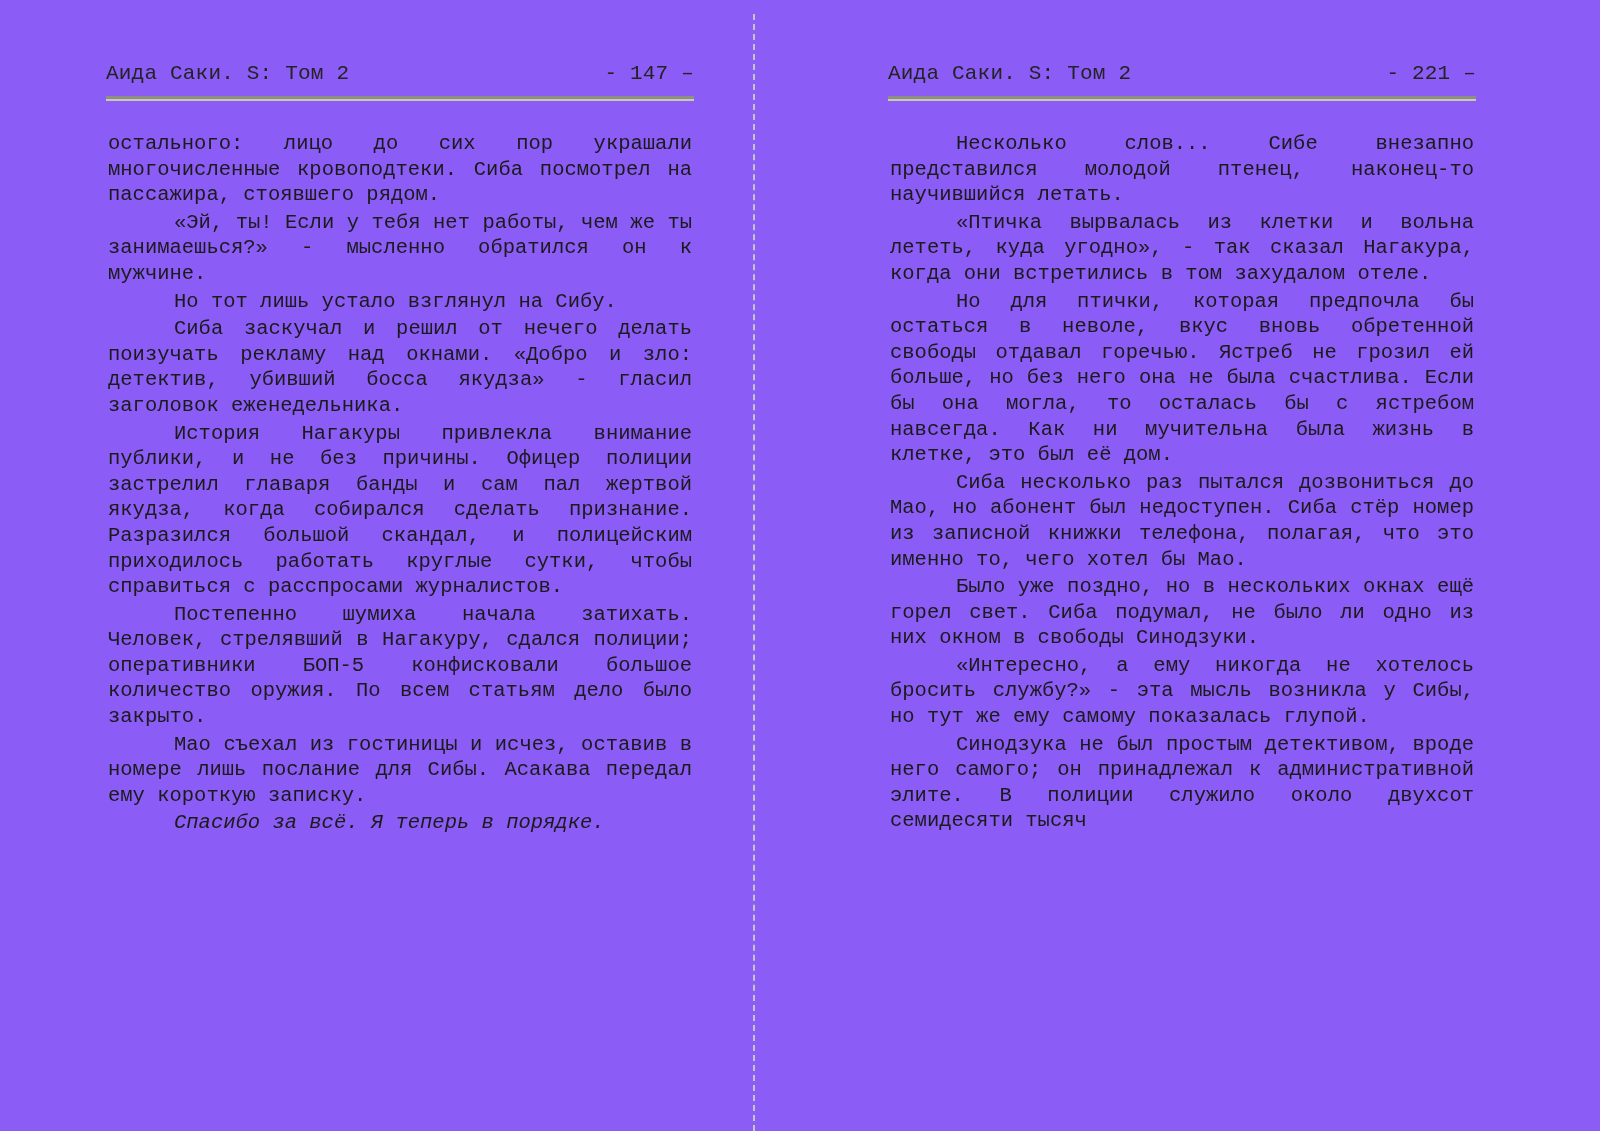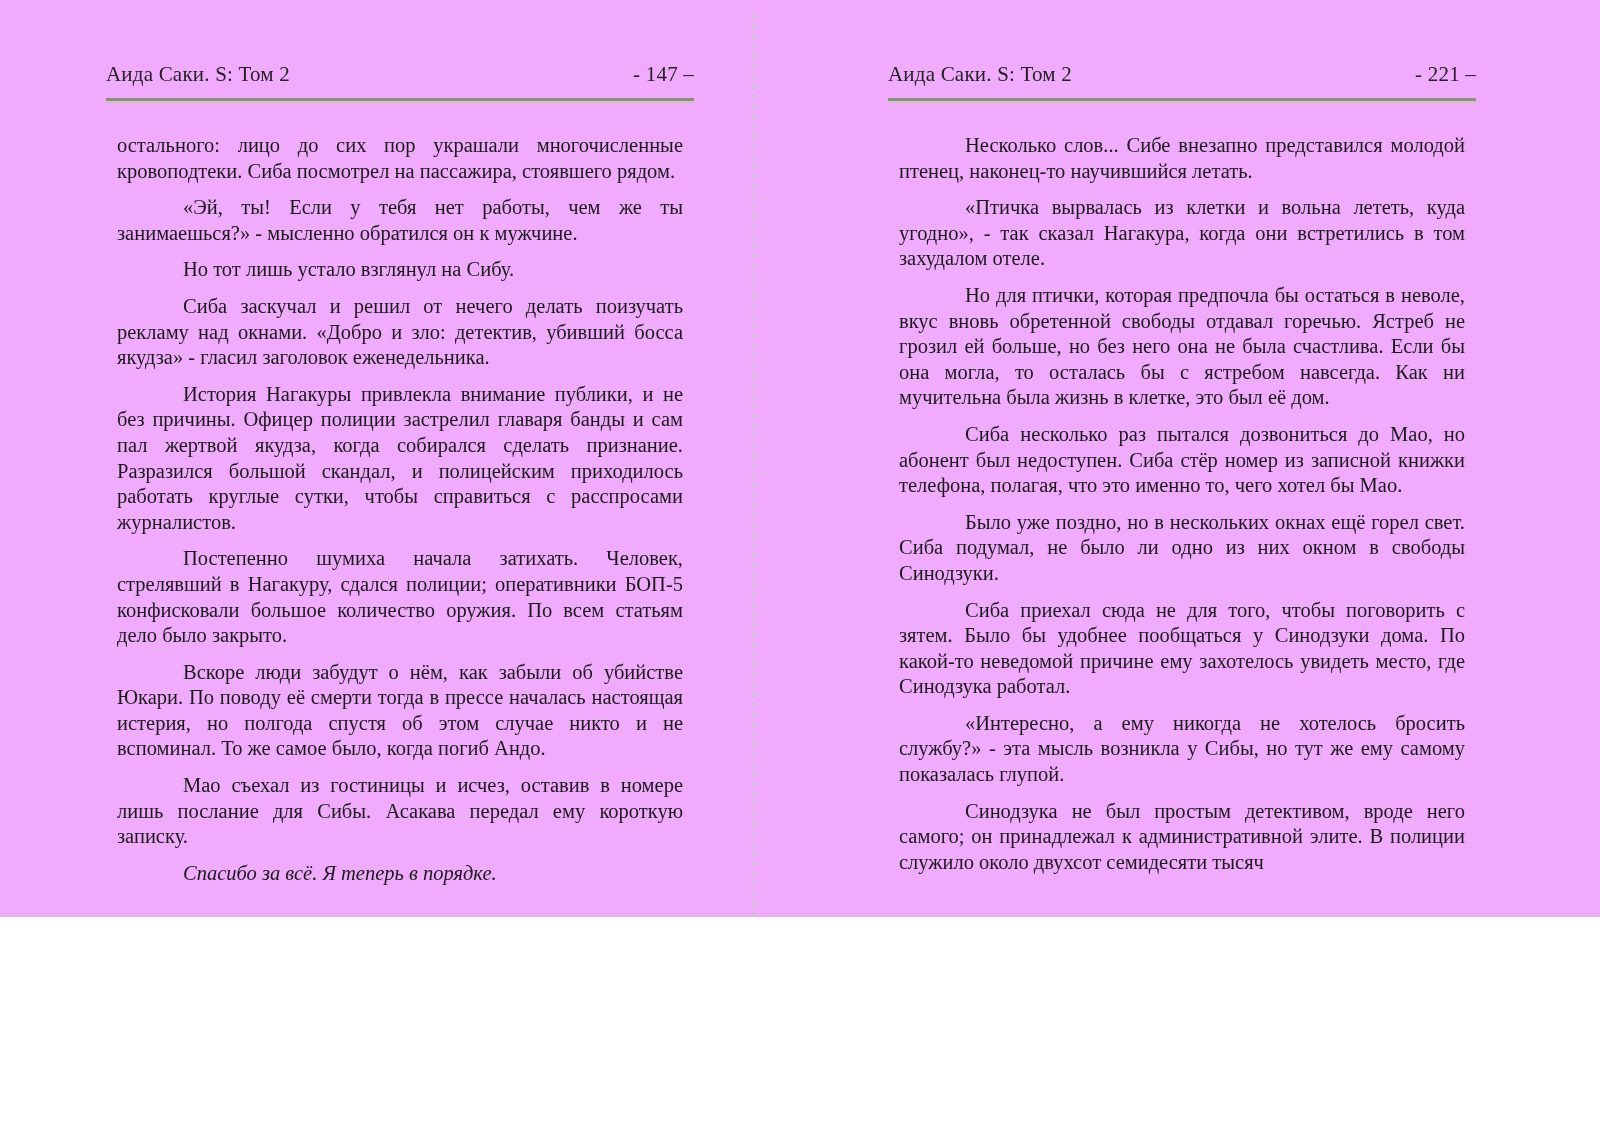--- a/index.html
+++ b/index.html
@@ -3,23 +3,23 @@
 <meta charset="utf-8">
 <style>
   html, body {
     margin: 0;
     padding: 0;
     background: #ffffff;
   }
   #canvas {
     position: relative;
     width: 1600px;
-    height: 917px;
-    background: #f0abfc;
-    font-family: Liberation Serif, serif;
+    height: 1131px;
+    background: #8b5cf6;
+    font-family: Liberation Mono, monospace;
     color: #1b1b1b;
     overflow: hidden;
   }
   .page {
     position: absolute;
     top: 62px;
     width: 588px;
   }
   .page-left  { left: 106px; }
   .page-right { left: 888px; }
@@ -39,21 +39,21 @@
     border-bottom: 2px solid #c9c9b5;
   }
   .page-body {
     margin-top: 30px;
     font-size: 20.5px;
     line-height: 25.6px;
     text-align: justify;
     text-align-last: left;
   }
   .page-body p {
-    margin: 11px;
+    margin: 2px;
     padding: 0;
     text-indent: 66px;
   }
   .page-body p.no-indent { text-indent: 0; }
   .page-body p.italic { font-style: italic; }
 
   .page-divider {
     position: absolute;
     left: 753px;
     top: 14px;
@@ -73,39 +73,37 @@
       <span>- 147 –</span>
     </div>
     <div class="header-rule"></div>
     <div class="page-body">
       <p class="no-indent">остального: лицо до сих пор украшали многочисленные кровоподтеки. Сиба посмотрел на пассажира, стоявшего рядом.</p>
       <p>«Эй, ты! Если у тебя нет работы, чем же ты занимаешься?» - мысленно обратился он к мужчине.</p>
       <p>Но тот лишь устало взглянул на Сибу.</p>
       <p>Сиба заскучал и решил от нечего делать поизучать рекламу над окнами. «Добро и зло: детектив, убивший босса якудза» - гласил заголовок еженедельника.</p>
       <p>История Нагакуры привлекла внимание публики, и не без причины. Офицер полиции застрелил главаря банды и сам пал жертвой якудза, когда собирался сделать признание. Разразился большой скандал, и полицейским приходилось работать круглые сутки, чтобы справиться с расспросами журналистов.</p>
       <p>Постепенно шумиха начала затихать. Человек, стрелявший в Нагакуру, сдался полиции; оперативники БОП-5 конфисковали большое количество оружия. По всем статьям дело было закрыто.</p>
-      <p>Вскоре люди забудут о нём, как забыли об убийстве Юкари. По поводу её смерти тогда в прессе началась настоящая истерия, но полгода спустя об этом случае никто и не вспоминал. То же самое было, когда погиб Андо.</p>
       <p>Мао съехал из гостиницы и исчез, оставив в номере лишь послание для Сибы. Асакава передал ему короткую записку.</p>
       <p class="italic">Спасибо за всё. Я теперь в порядке.</p>
     </div>
   </div>
 
   <div class="page-divider"></div>
 
   <div class="page page-right">
     <div class="running-header">
       <span>Аида Саки. S: Том 2</span>
       <span>- 221 –</span>
     </div>
     <div class="header-rule"></div>
     <div class="page-body">
       <p>Несколько слов... Сибе внезапно представился молодой птенец, наконец-то научившийся летать.</p>
       <p>«Птичка вырвалась из клетки и вольна лететь, куда угодно», - так сказал Нагакура, когда они встретились в том захудалом отеле.</p>
       <p>Но для птички, которая предпочла бы остаться в неволе, вкус вновь обретенной свободы отдавал горечью. Ястреб не грозил ей больше, но без него она не была счастлива. Если бы она могла, то осталась бы с ястребом навсегда. Как ни мучительна была жизнь в клетке, это был её дом.</p>
       <p>Сиба несколько раз пытался дозвониться до Мао, но абонент был недоступен. Сиба стёр номер из записной книжки телефона, полагая, что это именно то, чего хотел бы Мао.</p>
       <p>Было уже поздно, но в нескольких окнах ещё горел свет. Сиба подумал, не было ли одно из них окном в свободы Синодзуки.</p>
-      <p>Сиба приехал сюда не для того, чтобы поговорить с зятем. Было бы удобнее пообщаться у Синодзуки дома. По какой-то неведомой причине ему захотелось увидеть место, где Синодзука работал.</p>
       <p>«Интересно, а ему никогда не хотелось бросить службу?» - эта мысль возникла у Сибы, но тут же ему самому показалась глупой.</p>
       <p>Синодзука не был простым детективом, вроде него самого; он принадлежал к административной элите. В полиции служило около двухсот семидесяти тысяч</p>
     </div>
   </div>
 
 </div>
 
 </body></html>

